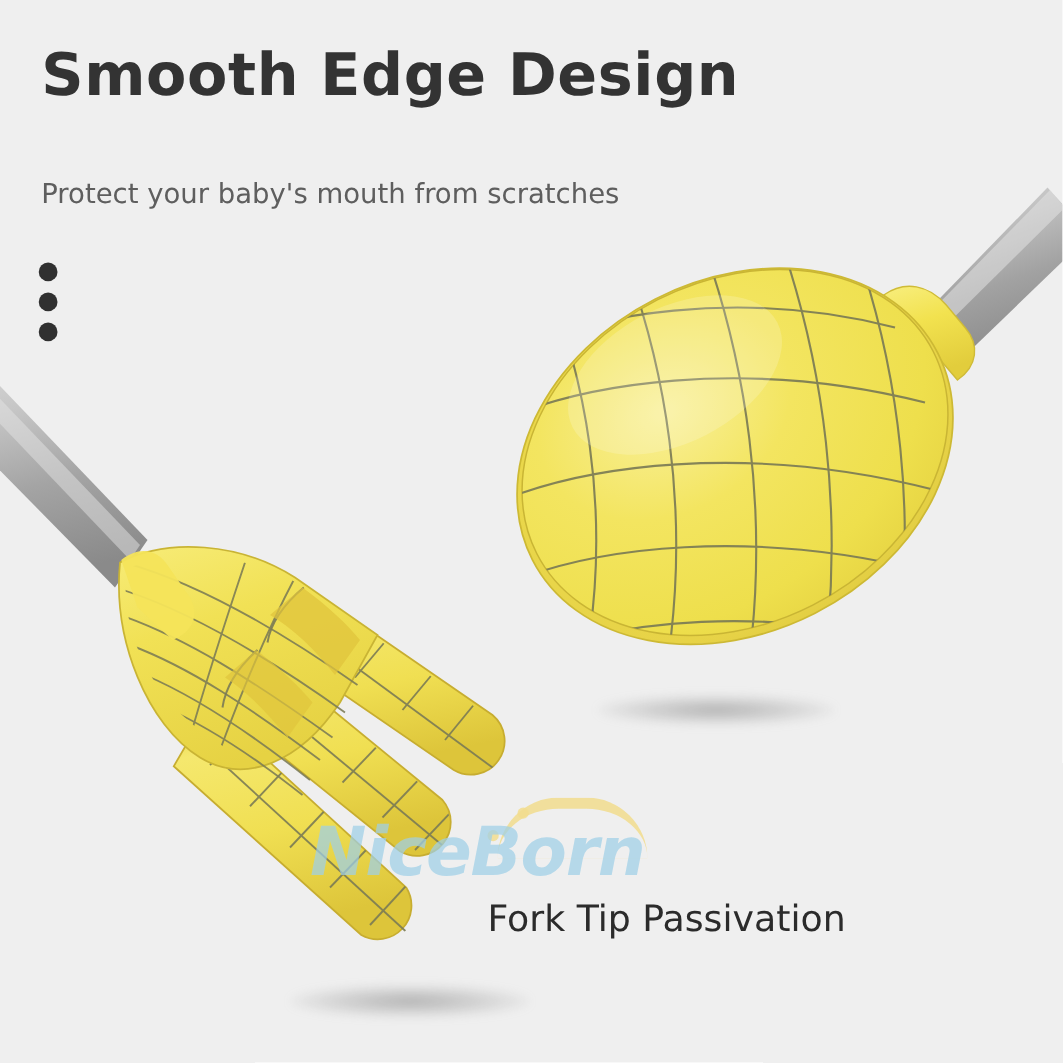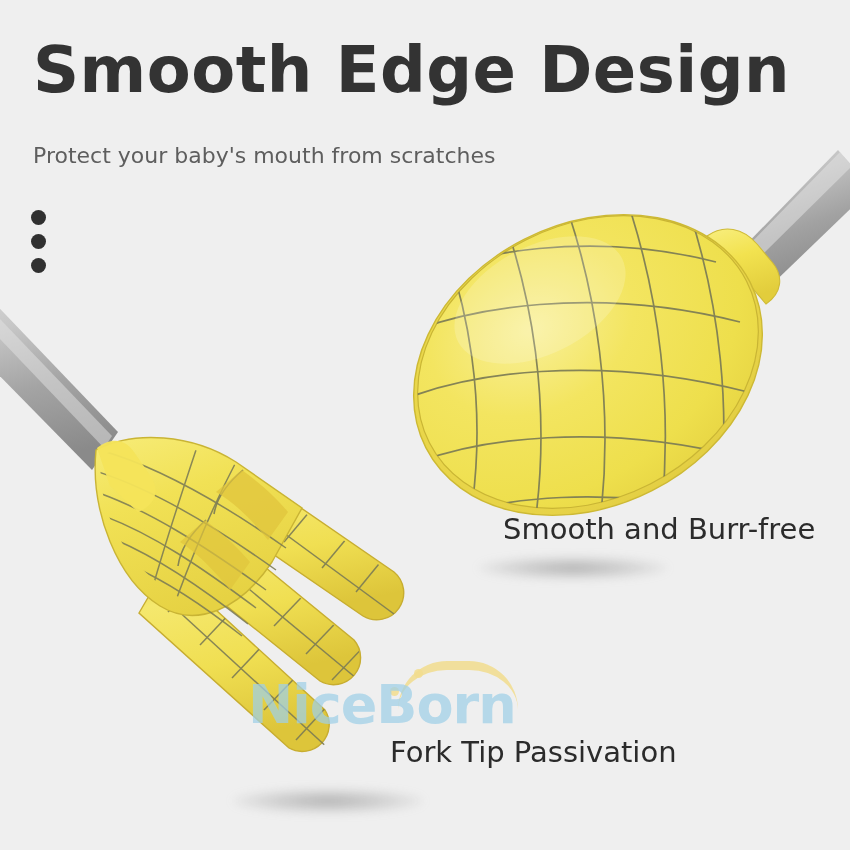--- a/index.html
+++ b/index.html
@@ -15,21 +15,21 @@
     overflow: hidden;
     font-family: "DejaVu Sans", sans-serif;
   }
 
   
   #headline {
     position: absolute;
     left: 33px;
     top: 33px;
     font-family: "DejaVu Sans", sans-serif;
-    font-size: 64px;
+    font-size: 47px;
     font-weight: bold;
     letter-spacing: 0.5px;
     color: #333333;
     white-space: nowrap;
   }
   #subheadline {
     position: absolute;
     left: 33px;
     top: 128px;
     font-family: "DejaVu Sans", sans-serif;
@@ -71,43 +71,44 @@
 
   
   .caption {
     position: absolute;
     font-family: "DejaVu Sans", sans-serif;
     font-size: 29px;
     color: #2b2b2b;
     white-space: nowrap;
   }
   #caption-spoon { left: 503px; top: 512px; }
-  #caption-fork  { left: 390px; top: 718px; margin-top: 17px; }
+  #caption-fork  { left: 390px; top: 718px; }
 
   .ground-shadow {
     position: absolute;
     border-radius: 50%;
     background: radial-gradient(ellipse at center,
                 rgba(90,90,90,0.40) 0%,
                 rgba(120,120,120,0.22) 45%,
                 rgba(160,160,160,0.06) 72%,
                 rgba(200,200,200,0) 100%);
     filter: blur(4px);
   }
   #shadow-spoon { left: 478px; top: 556px; width: 190px; height: 24px; }
   #shadow-fork  { left: 232px; top: 788px; width: 192px; height: 26px; }
 
   
   #watermark {
     position: absolute;
     left: 248px;
-    top: 657px;
+    top: 634px;
     width: 280px;
     height: 80px;
     pointer-events: none;
+    font-style: italic;
   }
   #watermark .wm-text {
     position: absolute;
     left: 0;
     top: 16px;
     font-family: "DejaVu Sans", sans-serif;
     font-size: 54px;
     font-weight: bold;
     letter-spacing: -1px;
     color: #9fd0e8;
@@ -316,16 +317,15 @@
 
   <div id="headline">Smooth Edge Design</div>
   <div id="subheadline">Protect your baby's mouth from scratches</div>
 
   <div id="dots">
     <div class="dot d1"></div>
     <div class="dot d2"></div>
     <div class="dot d3"></div>
   </div>
 
-  <div id="caption-spoon" class="caption">Smooth and Burr-free</div>
   <div id="caption-fork" class="caption">Fork Tip Passivation</div>
 
 </div>
 
 </body></html>

